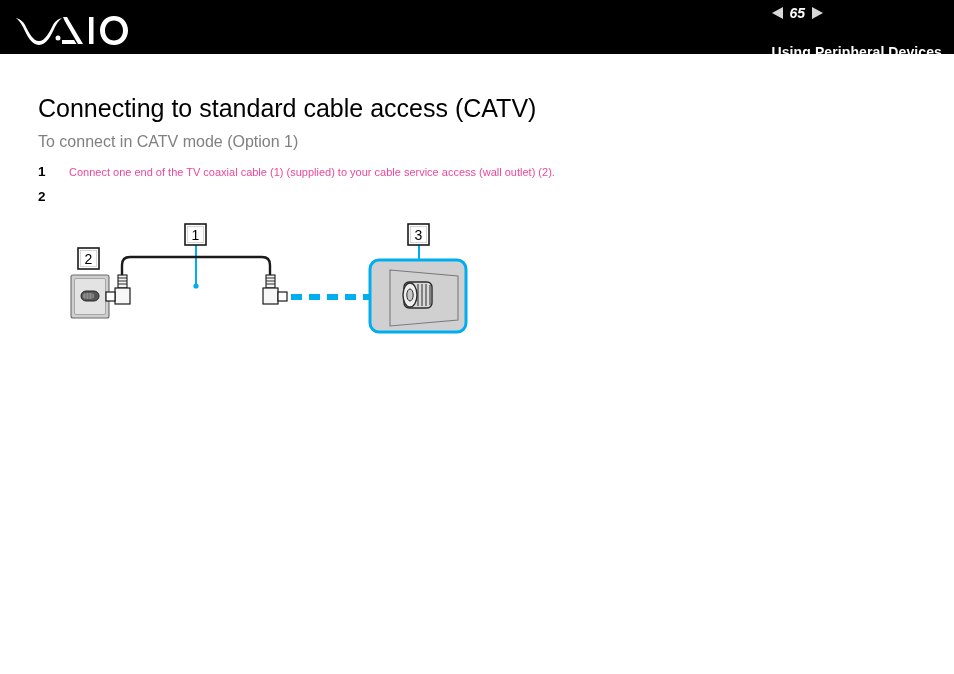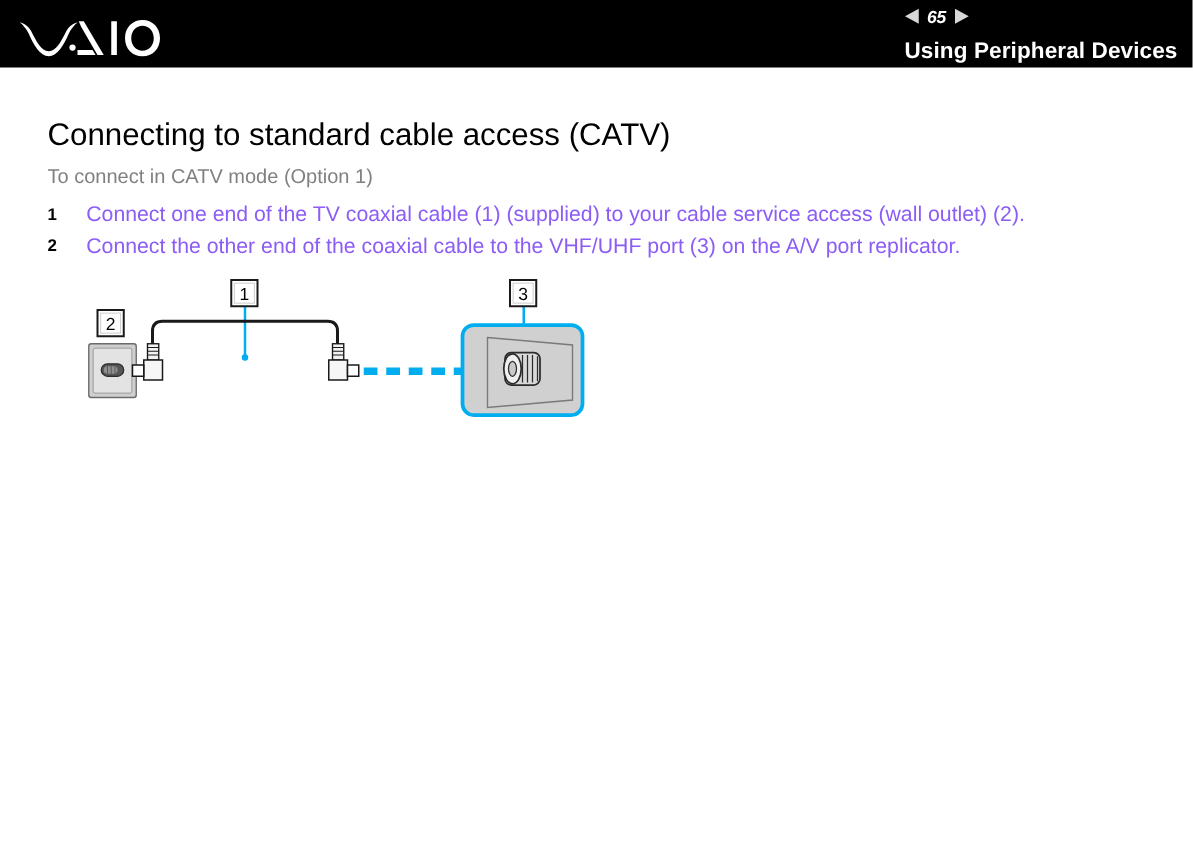--- a/index.html
+++ b/index.html
@@ -58,22 +58,22 @@
     border-left: 11px solid #d8d8d8;
   }
   .page-num {
     font-size: 14px;
     font-weight: bold;
     font-style: italic;
     color: #ffffff;
     line-height: 14px;
   }
   .section-title {
-    margin-top: 8px;
-    font-size: 18px;
+    margin-top: 22px;
+    font-size: 14px;
     font-weight: bold;
     color: #ffffff;
     letter-spacing: 0.1px;
   }
 
   
   .content {
     position: absolute;
     left: 0;
     top: 54px;
@@ -110,22 +110,22 @@
   }
   .step-num {
     width: 31px;
     flex: 0 0 31px;
     font-size: 13.5px;
     font-weight: bold;
     color: #000000;
     line-height: 20px;
   }
   .step-text {
-    font-size: 17px;
-    color: #8b5cf6;
+    font-size: 11px;
+    color: #ec4899;
     line-height: 20px;
     white-space: nowrap;
   }
 
   
   .diagram {
     position: absolute;
     left: 38px;
     top: 158px;
     width: 470px;
@@ -181,21 +181,20 @@
 
   <div class="sub-heading">To connect in CATV mode (Option 1)</div>
 
   <div class="steps">
     <div class="step">
       <div class="step-num">1</div>
       <div class="step-text">Connect one end of the TV coaxial cable (1) (supplied) to your cable service access (wall outlet) (2).</div>
     </div>
     <div class="step">
       <div class="step-num">2</div>
-      <div class="step-text">Connect the other end of the coaxial cable to the VHF/UHF port (3) on the A/V port replicator.</div>
     </div>
   </div>
 
   <div class="diagram">
     <svg width="470" height="125" viewBox="0 0 470 125" aria-hidden="true">
 
       <line x1="158" y1="32" x2="158" y2="74" stroke="#00AEEF" stroke-width="2"></line>
       <circle cx="158" cy="74" r="2.6" fill="#00AEEF"></circle>
 
       <line x1="381" y1="32" x2="381" y2="70" stroke="#00AEEF" stroke-width="2"></line>

